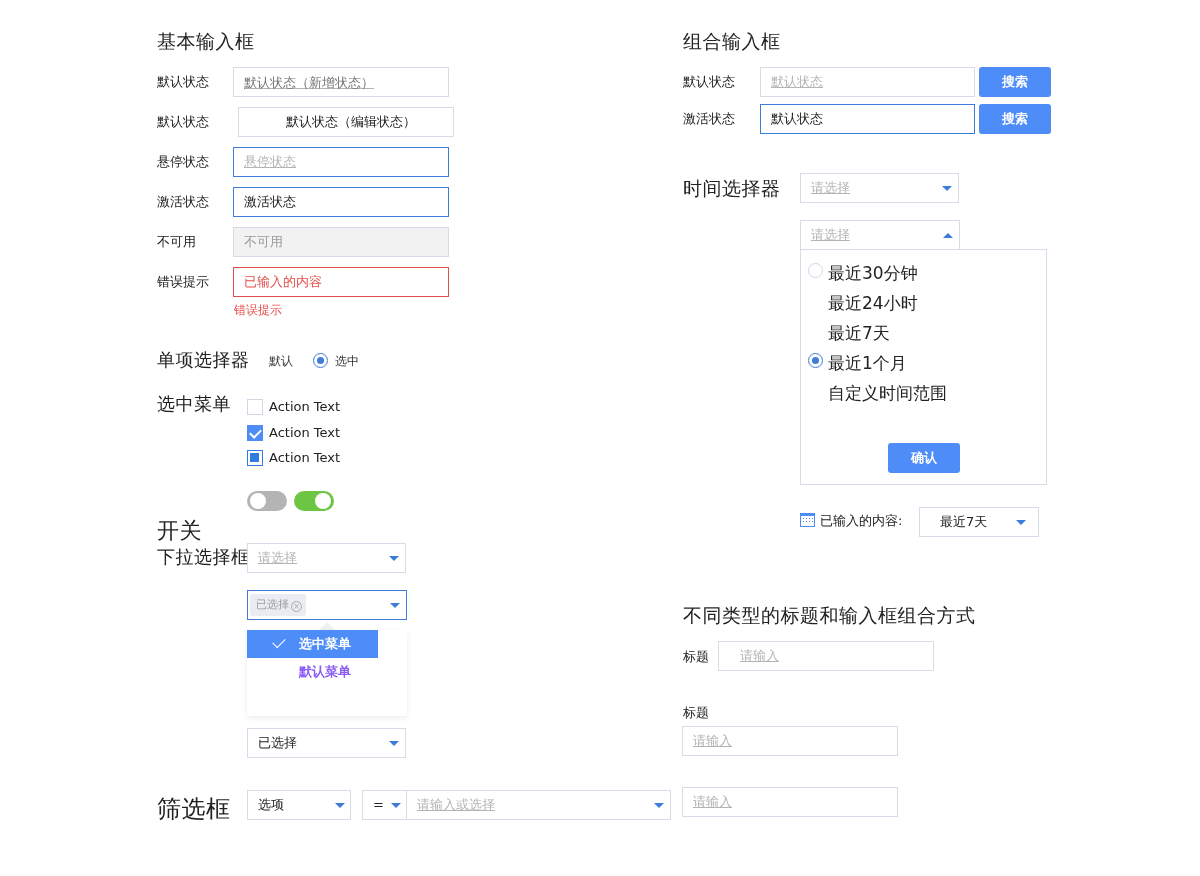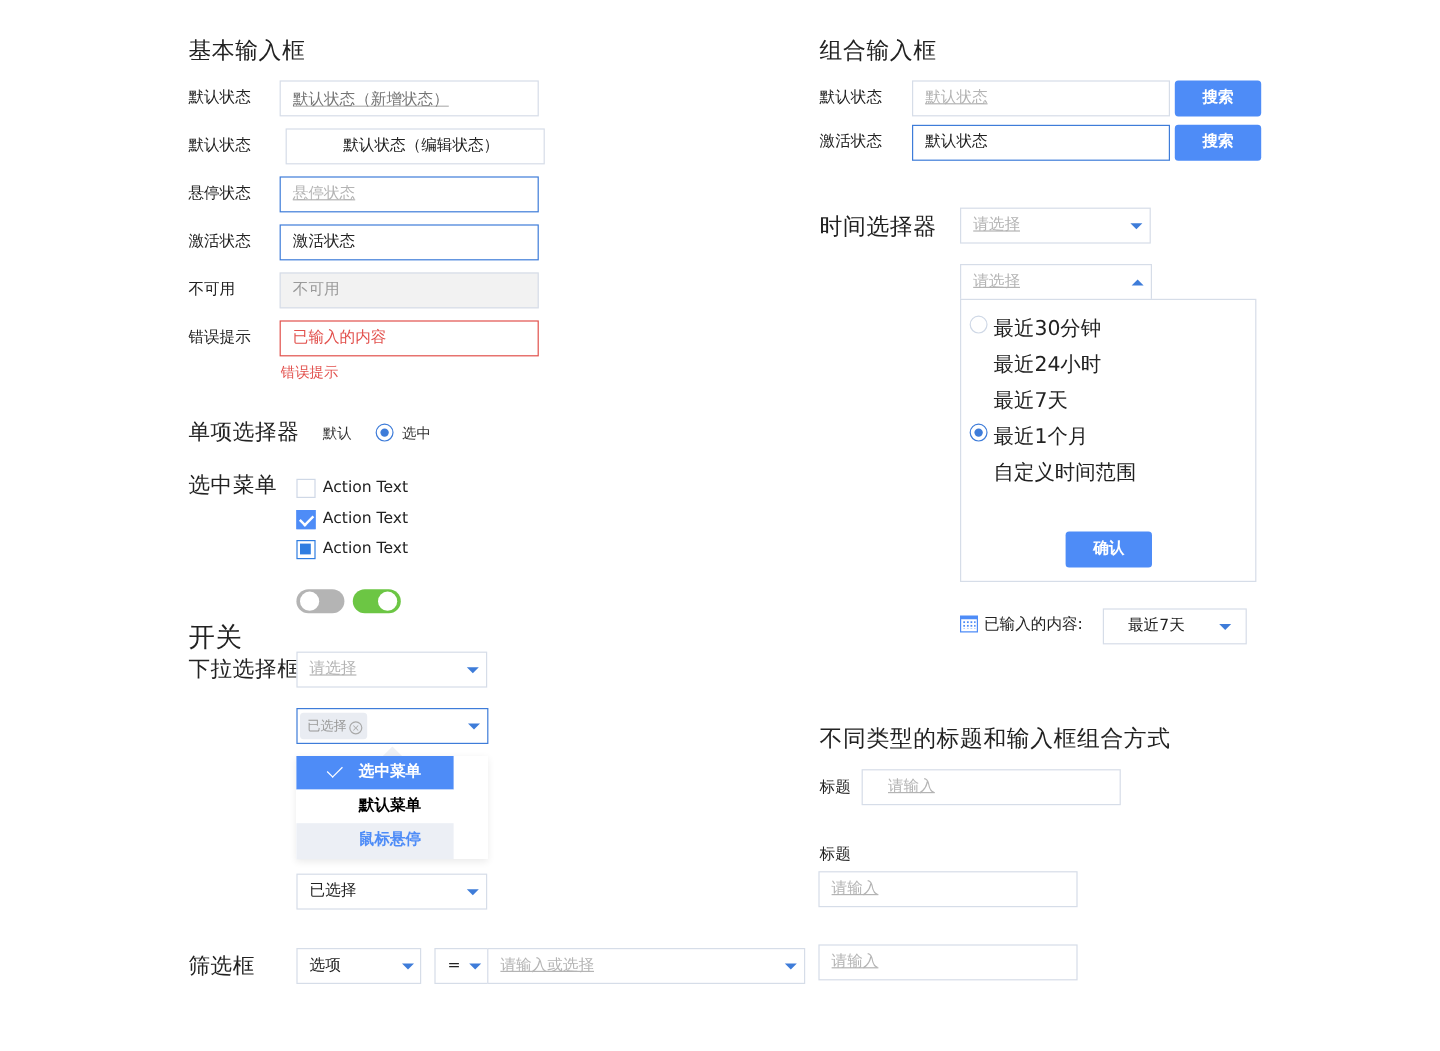--- a/index.html
+++ b/index.html
@@ -92,30 +92,29 @@
   </div>
   <div class="caret-down" style="right:6px;top:12px;"></div>
 </div>
 
 <div class="abs" style="left:319px;top:622px;width:0;height:0;border-left:8px solid transparent;border-right:8px solid transparent;border-bottom:8px solid #eef0f4;"></div>
 <div class="abs" style="left:247px;top:630px;width:160px;height:86px;box-shadow:0 2px 6px rgba(0,0,0,0.08);">
   <div class="menu-item" style="top:0;background:#4e8cf7;color:#fff;">
     <span class="abs" style="left:26px;top:8px;width:12px;height:7px;border-left:1.5px solid #fff;border-bottom:1.5px solid #fff;transform:rotate(-45deg);"></span>
     <span>选中菜单</span>
   </div>
-  <div class="menu-item" style="top:28px;background:#fff;color:#000000;">默认菜单</div>
-  <div class="menu-item" style="top:56px;background:#eceff5;color:#4e8cf7;height:30px;">鼠标悬停</div>
+  <div class="menu-item" style="top:28px;background:#fff;color:#8b5cf6;">默认菜单</div>
 </div>
 
 <div class="input" style="left:247px;top:728px;width:159px;">
   <span>已选择</span>
   <div class="caret-down" style="right:6px;top:12px;"></div>
 </div>
 
-<div class="abs h1" style="left:157px;top:793px;font-size:18px;">筛选框</div>
+<div class="abs h1" style="left:157px;top:793px;font-size:24px;">筛选框</div>
 <div class="input" style="left:247px;top:790px;width:104px;">
   <span>选项</span>
   <div class="caret-down" style="right:5px;top:12px;"></div>
 </div>
 <div class="input" style="left:362px;top:790px;width:45px;">
   <span>=</span>
   <div class="caret-down" style="right:5px;top:12px;"></div>
 </div>
 <div class="input ph" style="left:406px;top:790px;width:265px;">
   <span>请输入或选择</span>

